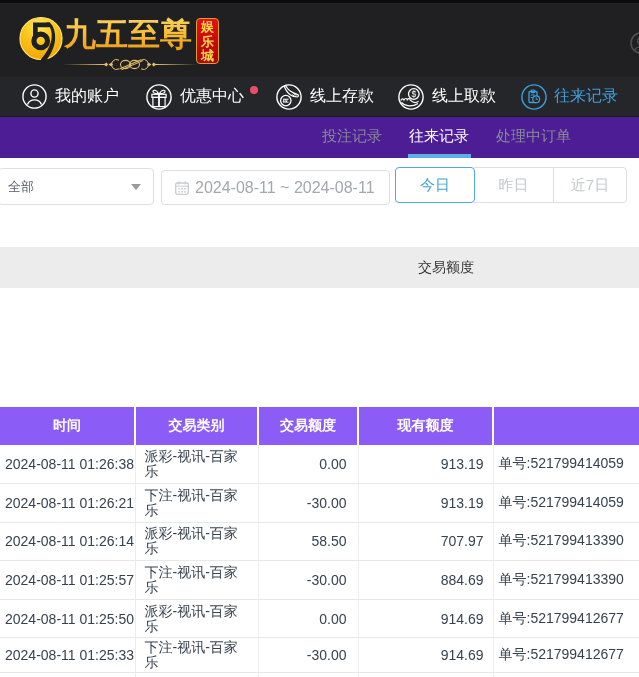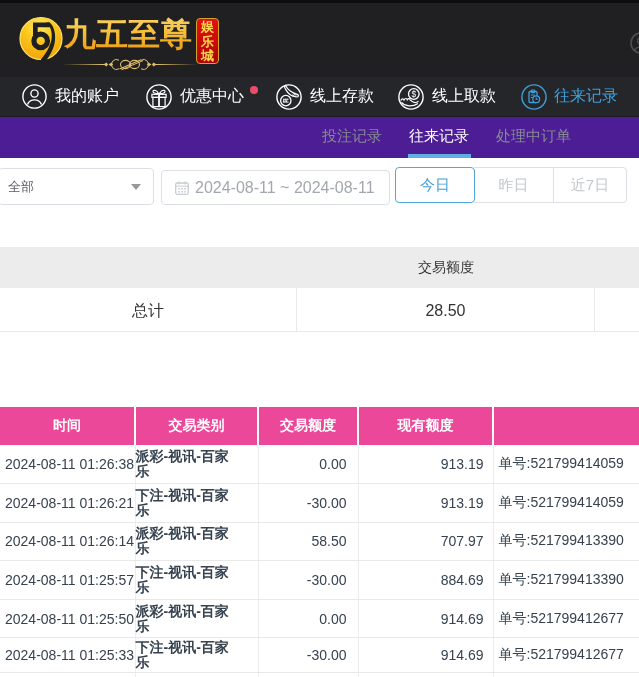--- a/index.html
+++ b/index.html
@@ -50,29 +50,29 @@
   text-align:center; font-size:14px; color:#333; }
 #sumrow { left:0; top:288px; width:639px; height:44px; border-bottom:1px solid #e9e9e9; }
 #sumrow .c1 { position:absolute; left:0; top:0; width:297px; height:44px; line-height:46px;
   text-align:center; font-size:16px; color:#333; border-right:1px solid #e9e9e9; }
 #sumrow .c2 { position:absolute; left:297px; top:0; width:298px; height:44px; line-height:46px;
   text-align:center; font-size:16px; color:#333; border-right:1px solid #e9e9e9; }
 
 
 #dtable { left:0; top:407px; width:639px; }
 table { border-collapse:collapse; table-layout:fixed; width:660px; }
-th { background:#ec4899; color:#fff; font-size:14px; font-weight:bold; height:38px;
+th { background:#8b5cf6; color:#fff; font-size:14px; font-weight:bold; height:38px;
   border-right:2px solid #fff; }
 th:last-child { border-right:none; }
 td { font-size:14px; color:#36424f; height:38.6px; border-bottom:1px solid #e8e8e8;
   border-right:1px solid #ebeef0; vertical-align:middle; }
 td:last-child { border-right:none; }
 tr.short td { height:34.4px;margin-left:40px; }
 td.dt { padding-left:5px; }
-td.cat { line-height:15px;font-weight:bold; }
+td.cat { padding-left:9px; line-height:15px; }
 td.amt { text-align:right; padding-right:11px; }
 td.bal { text-align:right; padding-right:9px; }
 td.ord { padding-left:5px; }
 </style>
 </head>
 <body>
 <div id="page">
   <div class="abs" id="topstrip"></div>
   <div class="abs" id="header">
 
@@ -198,24 +198,20 @@
   </div>
   <div class="abs" id="btngroup">
     <div class="btn" id="btn1">今日</div>
     <div class="btn" id="btn2">昨日</div>
     <div class="btn" id="btn3">近7日</div>
   </div>
 
   <div class="abs" id="sumhead">
       <div class="h2">交易额度</div>
     </div>
-  <div class="abs" id="sumrow">
-    <div class="c1">总计</div>
-    <div class="c2">28.50</div>
-  </div>
 
   <div class="abs" id="dtable">
     <table>
       <colgroup>
         <col style="width:135px">
           <col style="width:123px">
           <col style="width:100px">
         <col style="width:135px">
           <col style="width:167px">
       </colgroup>

